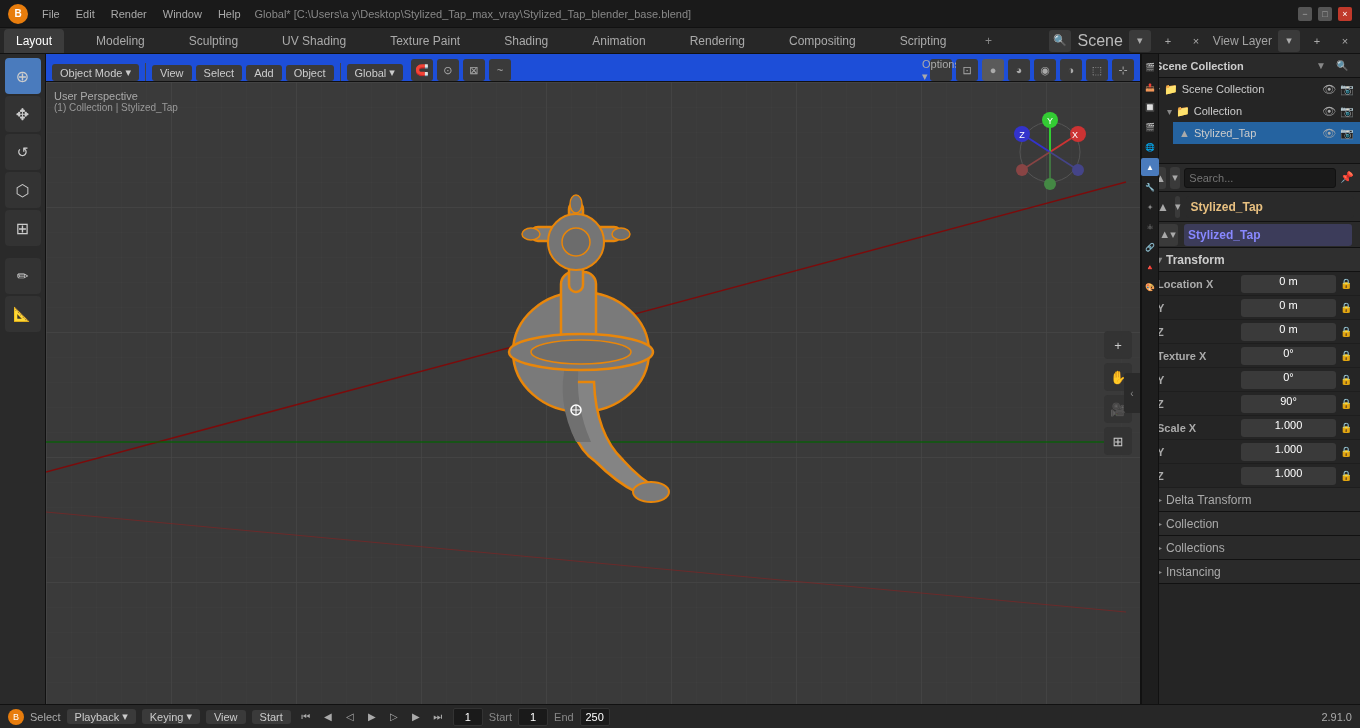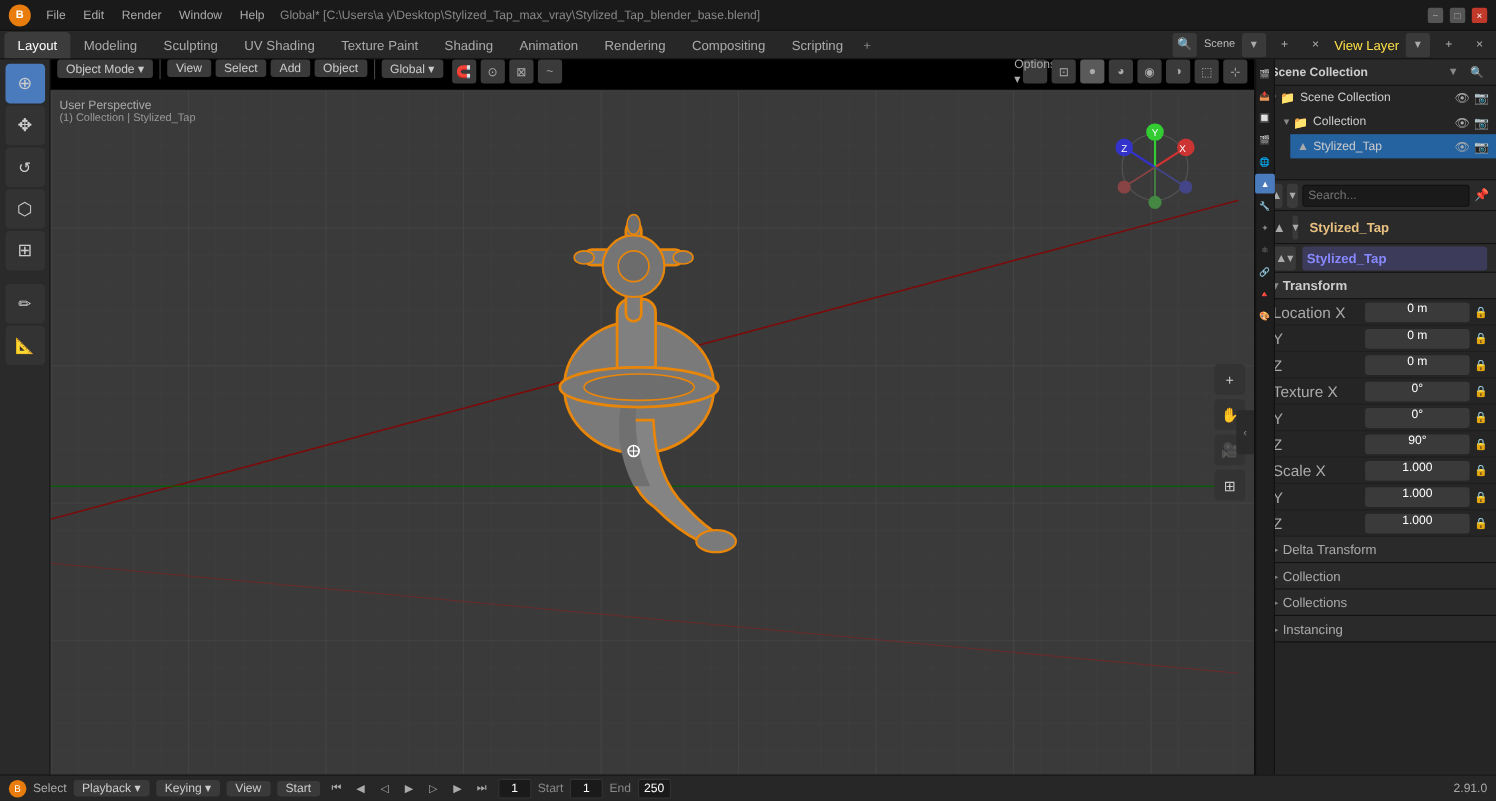--- a/index.html
+++ b/index.html
@@ -59,20 +59,21 @@
     }
 
     
     #workspace-tabs {
       height: 26px;
       background: #272727;
       display: flex;
       align-items: center;
       border-bottom: 1px solid #111;
       padding: 0 4px;
+      gap: 20px;
     }
     .ws-tab {
       padding: 3px 12px;
       font-size: 12px;
       cursor: pointer;
       border-radius: 4px 4px 0 0;
       color: #aaa;
       height: 24px;
       display: flex; align-items: center;
     }
@@ -83,24 +84,24 @@
     #workspace-tabs .ws-add {
       width: 20px; height: 20px;
       display: flex; align-items: center; justify-content: center;
       cursor: pointer; color: #888; border-radius: 3px;
     }
     #workspace-tabs .ws-right {
       margin-left: auto;
       display: flex; align-items: center; gap: 6px;
     }
     #workspace-tabs .scene-label {
-      color: #bbb; font-size: 10px;
+      color: #bbb; font-size: 16px;
     }
     #workspace-tabs .view-layer-label {
-      color: #fde047; font-size: 12px;
+      color: #a3a3a3; font-size: 12px;
     }
     .icon-btn {
       width: 22px; height: 22px;
       background: #3a3a3a;
       border-radius: 3px;
       display: flex; align-items: center; justify-content: center;
       cursor: pointer; color: #aaa; font-size: 11px;
     }
 
     
@@ -324,23 +325,24 @@
     .prop-row {
       height: 24px;
       display: flex;
       align-items: center;
       padding: 0 8px;
       border-bottom: 1px solid #1e1e1e;
       gap: 4px;
     }
     .prop-label {
       width: 80px;
-      font-size: 14px;
+      font-size: 11px;
       color: #aaa;
       flex-shrink: 0;
+      font-weight: bold;
     }
     .prop-input {
       flex: 1;
       background: #3a3a3a;
       border: none;
       border-radius: 3px;
       height: 18px;
       padding: 0 4px;
       font-size: 11px;
       color: #fff;
@@ -414,23 +416,23 @@
       width: 16px; height: 16px;
       background: #e87d0d;
       border-radius: 50%;
       display: flex; align-items: center; justify-content: center;
       font-size: 9px; color: white;
     }
 
     
     #viewport-mode-bar {
       height: 28px;
-      background: #000000;
-      display: flex;
-      align-items: flex-start;
+      background: #1d4ed8;
+      display: flex;
+      align-items: flex-end;
       padding: 0 6px;
       gap: 4px;
       border-bottom: 1px solid #111;
     }
     .mode-btn {
       padding: 2px 8px;
       background: #3a3a3a;
       border-radius: 3px;
       font-size: 11px;
       color: #ccc;

